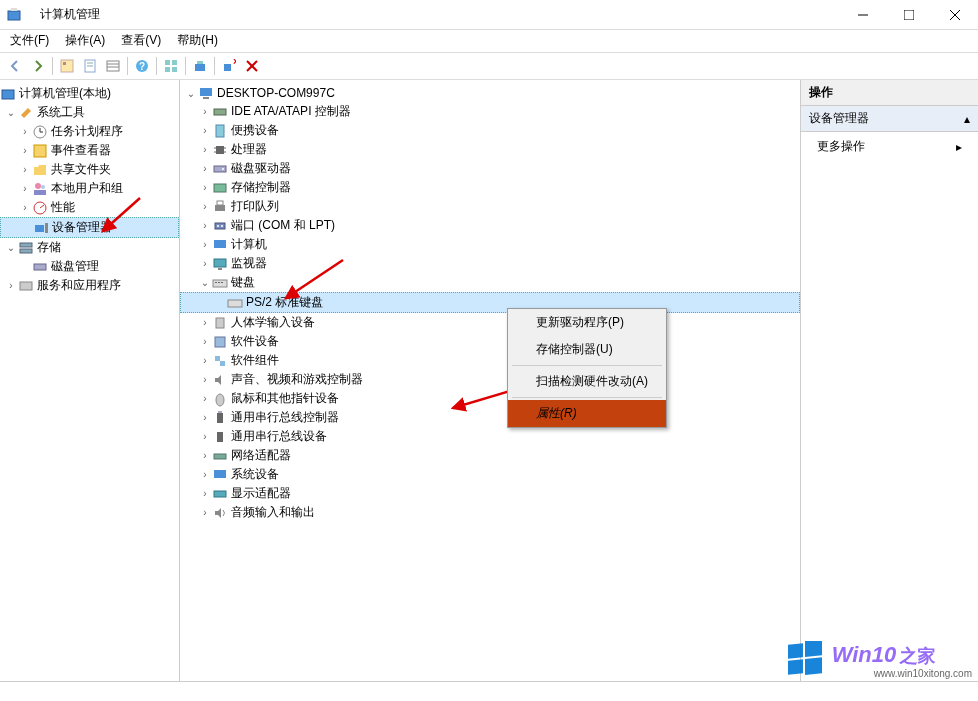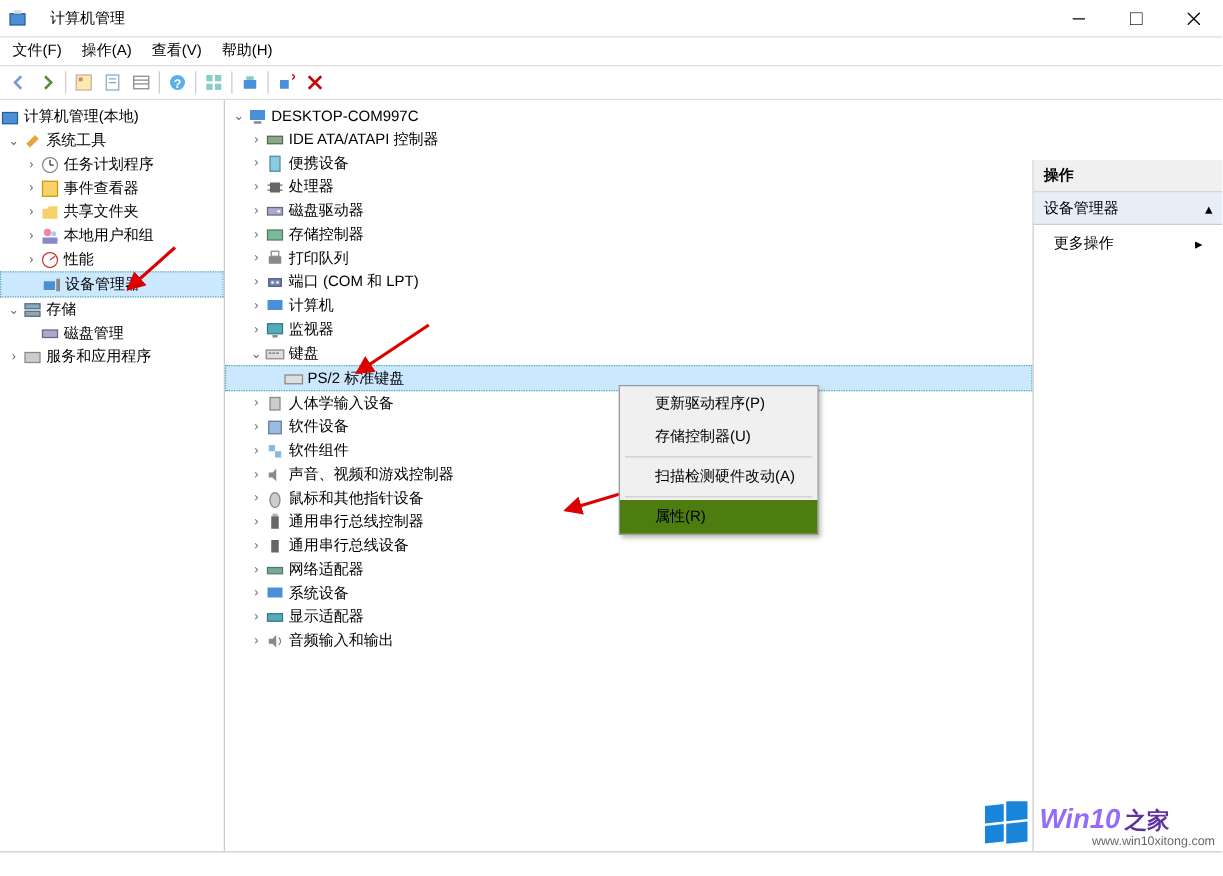--- a/index.html
+++ b/index.html
@@ -10,32 +10,32 @@
 .win-btns { display: flex; }
 .win-btn { width: 46px; height: 30px; display: flex; align-items: center; justify-content: center; }
 .menubar { height: 22px; display: flex; align-items: flex-start; padding-left: 4px; gap: 4px; }
 .menubar span { padding: 2px 6px; }
 .toolbar { height: 28px; display: flex; align-items: center; padding-left: 4px; gap: 1px; border-top: 1px solid #ddd; border-bottom: 1px solid #ddd; }
 .tb-btn { width: 22px; height: 22px; display: flex; align-items: center; justify-content: center; border: 1px solid transparent; }
 .tb-sep { width: 1px; height: 18px; background: #ccc; margin: 0 2px; }
 .main { display: flex; height: 601px; }
 .left-panel { width: 180px; border-right: 1px solid #ccc; overflow: auto; padding-top: 4px; }
 .mid-panel { flex: 1; overflow: auto; padding-top: 4px; position: relative; }
-.right-panel { width: 152px; border-left: 1px solid #ccc; margin-top: 48px; }
+.right-panel { width: 178px; border-left: 1px solid #ccc; }
 .right-header { background: #f0f0f0; padding: 4px 8px; font-weight: bold; border-bottom: 1px solid #ccc; }
 .right-section { background: #e8eef7; padding: 4px 8px; border-bottom: 1px solid #ccc; display:flex; justify-content:space-between; align-items:center; }
 .right-item { padding: 6px 16px; display:flex; justify-content:space-between; align-items:center; }
 .tree-item { display: flex; align-items: center; padding: 1px 0; white-space: nowrap; }
 .tree-item.selected { background: #cce8ff; border: 1px dotted #5aa; }
 .expander { width: 14px; text-align: center; color: #666; font-size: 10px; cursor: pointer; flex-shrink:0; }
 .tree-icon { width: 16px; height: 16px; margin-right: 3px; flex-shrink:0; display:inline-flex; align-items:center; justify-content:center; }
 .indent { display: inline-block; }
-.ctx-menu { position: absolute; background: #f0f0f0; border: 1px solid #999; box-shadow: 2px 2px 4px rgba(0,0,0,.3); width: 160px; z-index: 100; }
+.ctx-menu { position: absolute; background: #f0f0f0; border: 1px solid #999; box-shadow: 2px 2px 4px rgba(0,0,0,.3); width: 160px; z-index: 100; margin-left: 12px; }
 .ctx-item { padding: 5px 12px 5px 28px; font-size: 12px; }
-.ctx-item.highlighted { background: #4d7c0f; }
+.ctx-item.highlighted { background: #c2410c; font-style: italic; }
 .ctx-sep { height: 1px; background: #ccc; margin: 2px 4px; }
 .statusbar { height: 20px; border-top: 1px solid #ccc; padding: 18px 6px; font-size: 12px; }
 .arrow { position: absolute; z-index: 50; pointer-events:none; }
 .watermark { position: absolute; right: 6px; bottom: 22px; display:flex; align-items:center; gap:8px; opacity:.9; }
 .watermark .logo { width:38px; height:38px; }
 .watermark .txt { font-family: Arial; }
 .watermark .txt .big { font-size: 22px; font-weight: bold; font-style: italic; color:#8b5cf6; }
 .watermark .txt .sm { font-size: 10px; color:#555;margin-left:42px; }
 svg { display:block; }
 </style>
@@ -563,16 +563,16 @@
   </svg>
 
 <div class="watermark">
   <svg class="logo" width="38" height="38">
       <rect x="2" y="4" width="15" height="14" fill="#0078d7" transform="skewY(-6)"></rect>
       <rect x="19" y="2" width="17" height="16" fill="#0078d7" transform="skewY(-6)"></rect>
       <rect x="2" y="20" width="15" height="14" fill="#0078d7" transform="skewY(-6)"></rect>
       <rect x="19" y="20" width="17" height="16" fill="#0078d7" transform="skewY(-6)"></rect>
     </svg>
   <div class="txt">
-    <div><span class="big">Win10</span> <span style="font-size:18px;font-weight:bold;color:#4c1d95">之家</span></div>
+    <div><span class="big">Win10</span> <span style="font-size:18px;font-weight:bold;color:#8b5cf6">之家</span></div>
     <div class="sm">www.win10xitong.com</div>
   </div>
 </div>
 
 </body></html>

